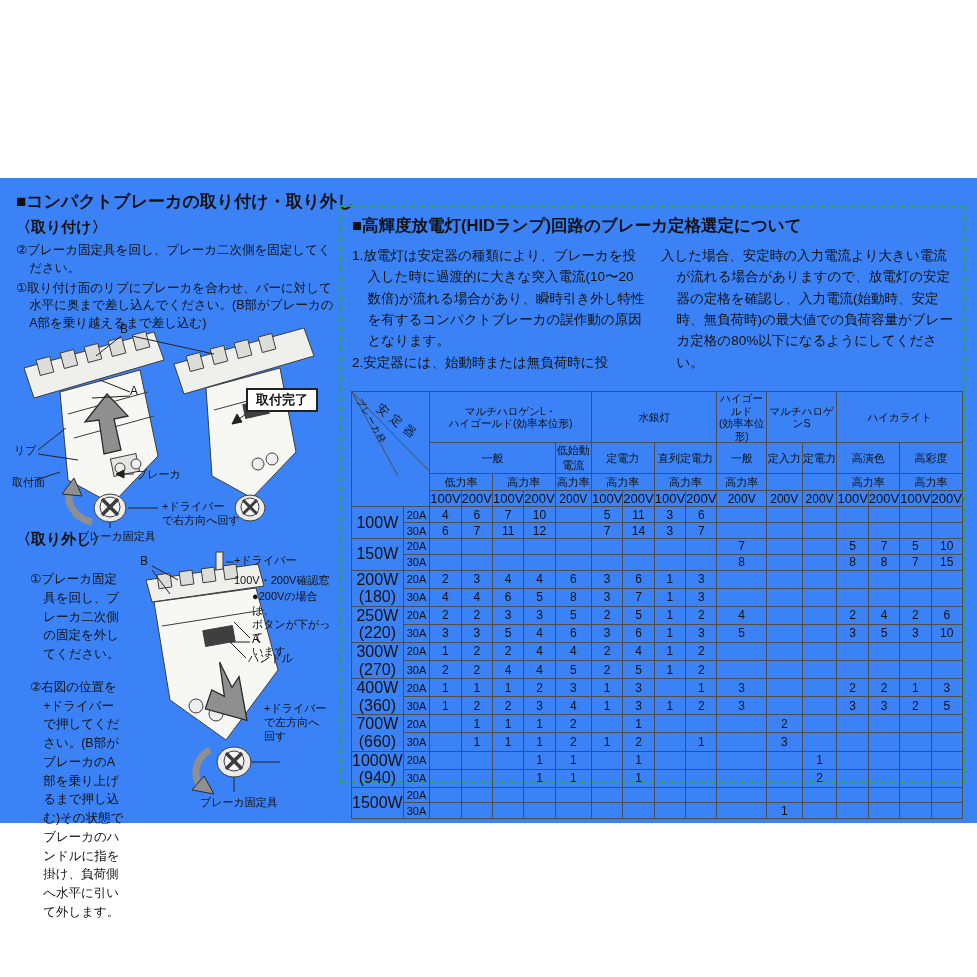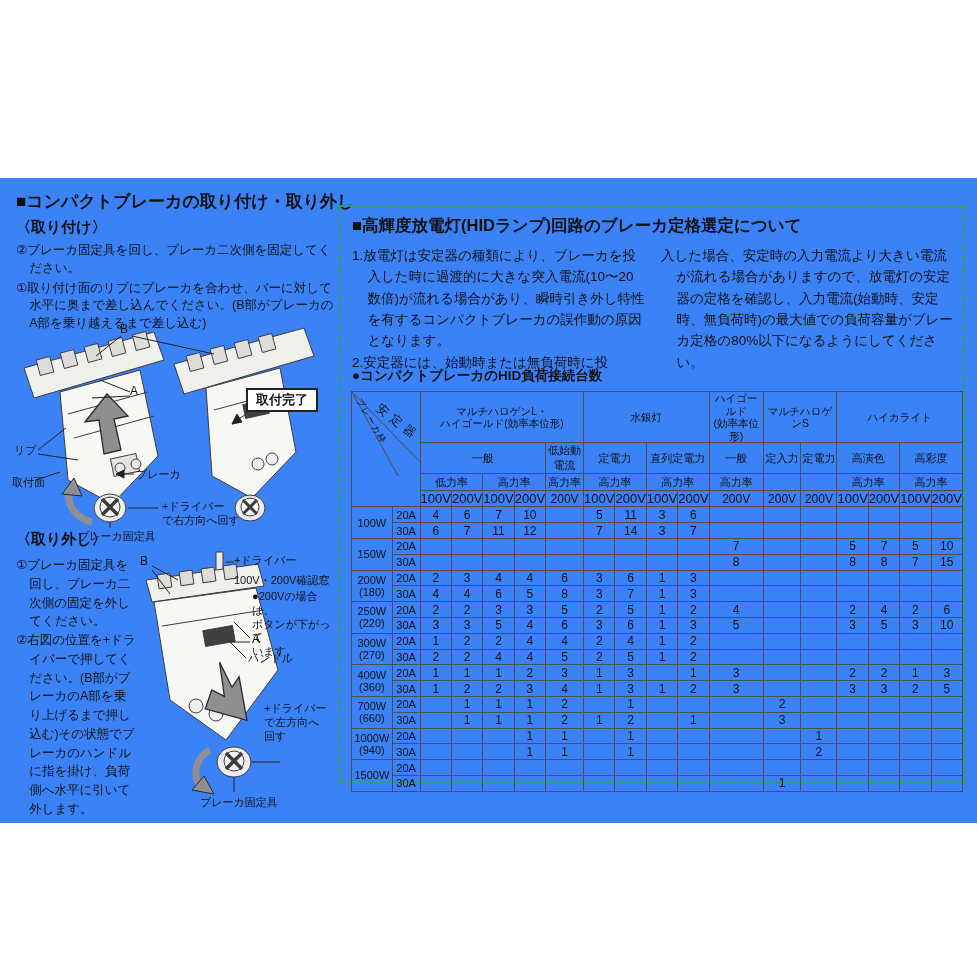--- a/index.html
+++ b/index.html
@@ -8,21 +8,21 @@
   .sheet{position:absolute;left:0;top:178px;width:977px;height:645px;background:#3b82f6;padding-left:40px;}
 
   
   .lcol-title{position:absolute;left:16px;top:12px;font-size:17px;font-weight:bold;letter-spacing:0px;}
   .sec-head{position:absolute;font-size:15px;font-weight:bold;}
   .install-head{left:16px;top:40px;}
   .remove-head{left:16px;top:352px;}
   .steps{position:absolute;left:16px;top:64px;width:318px;font-size:12.5px;line-height:1.42;}
   .steps p{margin:0 0 2px 0;padding-left:1.05em;text-indent:-1.05em;}
   .remove-steps{position:absolute;left:16px;top:378px;width:122px;font-size:12.5px;line-height:1.5;}
-  .remove-steps p{margin:0;padding-left:1.05em;text-indent:-1.05em;}
+  .remove-steps p{margin:14px;padding-left:1.05em;text-indent:-1.05em;}
 
   .diagram{position:absolute;}
   .d1{left:8px;top:140px;width:326px;height:212px;}
   .d2{left:130px;top:372px;width:202px;height:268px;}
   .diagram svg{position:absolute;left:0;top:0;}
   .dlabel{position:absolute;font-size:11px;line-height:1.25;white-space:pre-line;color:#111;}
   .dlabel.big{font-size:12px;}
   .complete-box{position:absolute;background:#fff;border:2px solid #222;padding:1px 8px;
                 font-size:13px;font-weight:bold;white-space:nowrap;}
 
@@ -38,21 +38,21 @@
   .tbl-title{position:absolute;left:11px;top:160px;font-size:13.5px;font-weight:bold;}
 
   
   .hid{position:absolute;left:10px;top:184px;border-collapse:collapse;table-layout:fixed;}
   .hid th,.hid td{border:1px solid #4e4e4e;padding:0;text-align:center;vertical-align:middle;
                   font-weight:normal;background:transparent;overflow:hidden;}
   .hid th.g{font-size:10.5px;line-height:1.2;white-space:pre-line;height:34px;}
   .hid th.t{font-size:11px;height:16px;}
   .hid th.v{font-size:13px;height:14px;}
   .hid th.wv{font-size:12px;}
-  .hid td.w{font-size:11px;line-height:1.1;white-space:pre-line;}
+  .hid td.w{font-size:16px;line-height:1.1;white-space:pre-line;}
   .hid td.a{font-size:11px;}
   .hid td.d{font-size:12px;height:14.8px;}
   .corner{position:relative;padding:0;}
   .corner .c-top{position:absolute;left:31px;top:8px;font-size:12px;transform:rotate(38deg);
                  transform-origin:left top;letter-spacing:5px;white-space:nowrap;}
   .corner .c-diag{position:absolute;left:12px;top:4px;font-size:9px;transform:rotate(60deg);
                  transform-origin:left top;letter-spacing:1px;white-space:nowrap;}
   line,path,polygon,polyline,rect,circle,ellipse{vector-effect:non-scaling-stroke;}
 </style>
 </head>
@@ -210,21 +210,20 @@
       <div class="rtitle">■高輝度放電灯(HIDランプ)回路のブレーカ定格選定について</div>
       <div class="rcols">
         <div class="c c1">
           <p>1.放電灯は安定器の種類により、ブレーカを投入した時に過渡的に大きな突入電流(10〜20数倍)が流れる場合があり、瞬時引き外し特性を有するコンパクトブレーカの誤作動の原因となります。</p>
           <p>2.安定器には、始動時または無負荷時に投</p>
         </div>
         <div class="c c2">
           <p>入した場合、安定時の入力電流より大きい電流が流れる場合がありますので、放電灯の安定器の定格を確認し、入力電流(始動時、安定時、無負荷時)の最大値での負荷容量がブレーカ定格の80%以下になるようにしてください。</p>
         </div>
       </div>
-      <div class="tbl-title">●コンパクトブレーカのHID負荷接続台数</div>
       <table class="hid" id="hid-table">
           <colgroup>
             <col style="width:46px">
             <col style="width:36px">
             <col style="width:23px">
             <col style="width:23px">
             <col style="width:23px">
             <col style="width:23px">
             <col style="width:48px">
             <col style="width:26px">

